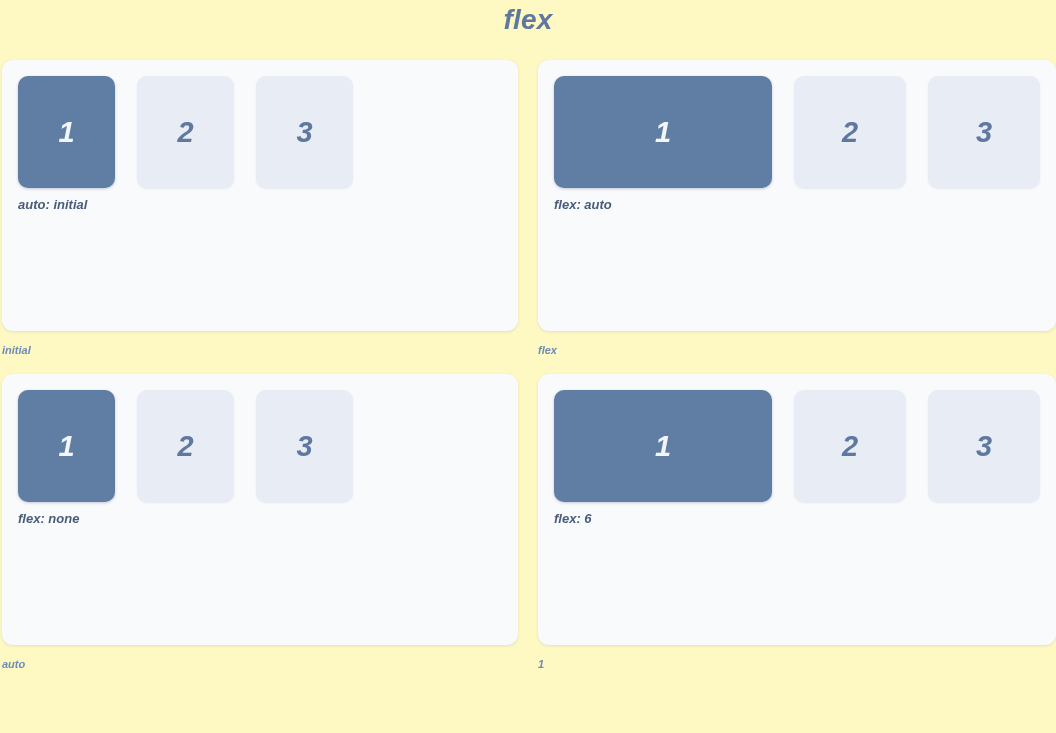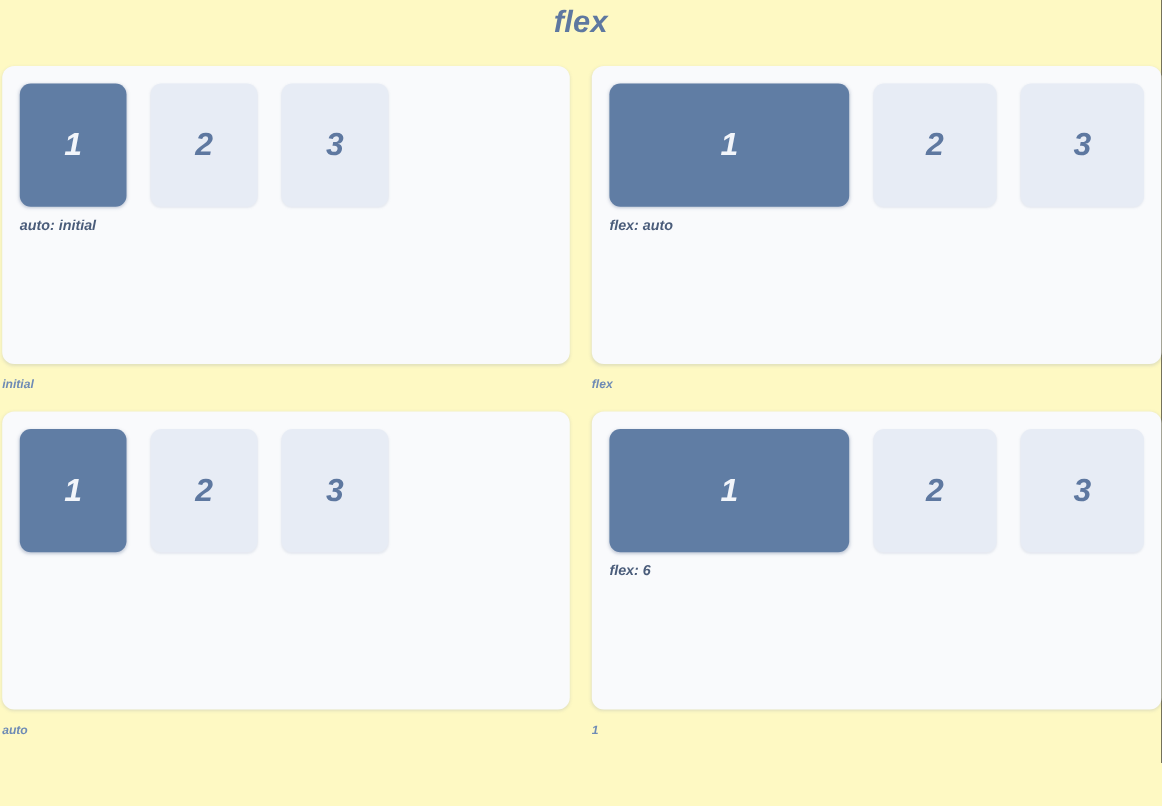--- a/index.html
+++ b/index.html
@@ -156,20 +156,21 @@
       <div class="cell-label">flex</div>
     </div>
 
     <div class="demo-cell">
       <div class="panel mode-none">
         <div class="flex-row">
           <div class="fbox primary">1</div>
           <div class="fbox ghost">2</div>
           <div class="fbox ghost">3</div>
         </div>
+        <div class="panel-caption">flex: none</div>
       </div>
       <div class="cell-label">auto</div>
     </div>
 
     <div class="demo-cell">
       <div class="panel mode-one">
         <div class="flex-row">
           <div class="fbox primary">1</div>
           <div class="fbox ghost">2</div>
           <div class="fbox ghost">3</div>

